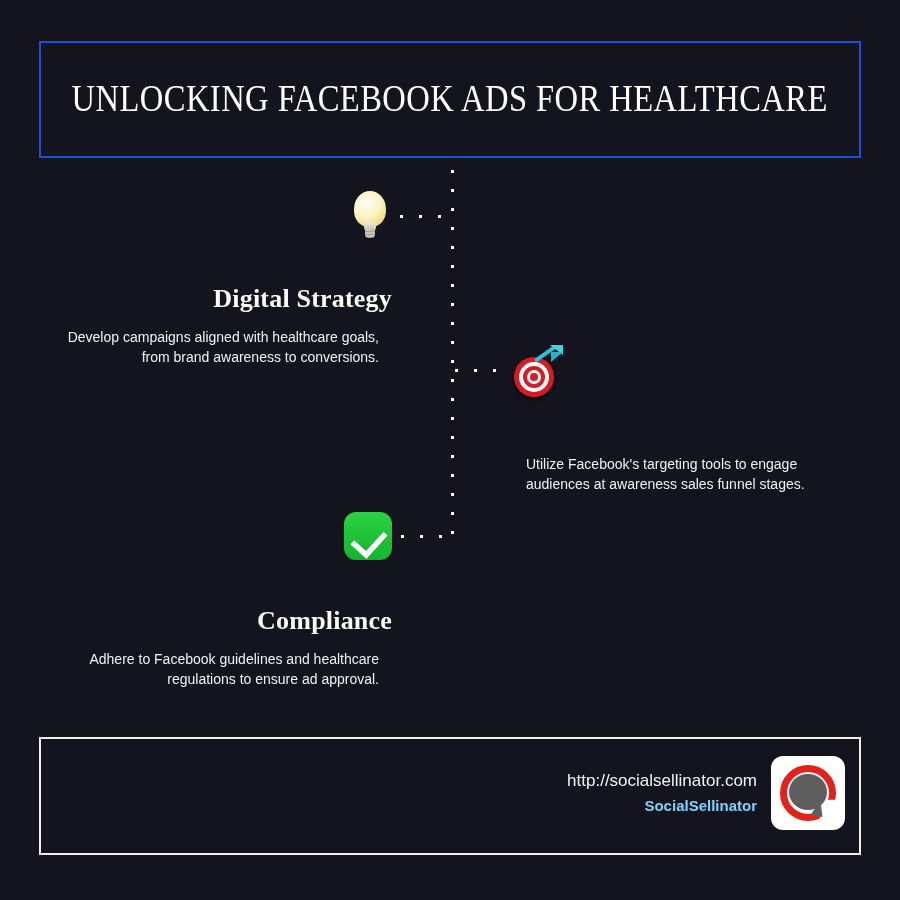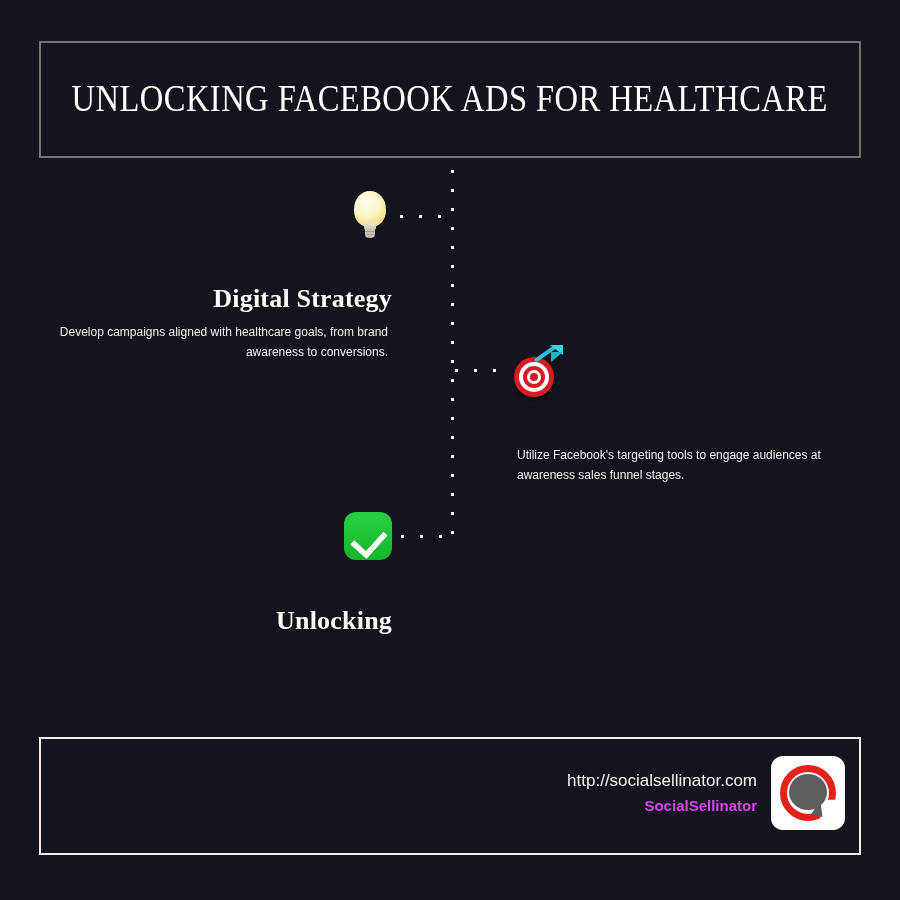--- a/index.html
+++ b/index.html
@@ -20,21 +20,21 @@
     background: #14141e;
   }
 
   
   .header-box {
     position: absolute;
     left: 39px;
     top: 41px;
     width: 822px;
     height: 117px;
-    border: 2px solid #737373;
+    border: 2px solid #1d4ed8;
     box-sizing: border-box;
     display: flex;
     align-items: center;
     justify-content: center;
   }
   .poster-title {
     font-family: "Liberation Serif", "DejaVu Serif", serif;
     font-size: 37px;
     line-height: 1.1;
     color: #ffffff;
@@ -188,22 +188,22 @@
   .block h2 {
     margin: 7px 0 8px 0;
     font-family: "Liberation Serif", "DejaVu Serif", serif;
     font-weight: 700;
     font-size: 26px;
     line-height: 1.1;
     color: #fdfbf6;
     letter-spacing: 0.2px;
   }
   .block p {
-    margin: 4px;
-    font-size: 12px;
+    margin: 13px;
+    font-size: 14px;
     line-height: 20px;
     color: #f0f0f2;
   }
   .block-right-aligned { text-align: right; }
   .block-left-aligned  { text-align: left; }
 
   .block-strategy   { left: 52px;  top: 278px; width: 340px; }
   .block-reach      { left: 513px; top: 441px; width: 348px; }
   .block-compliance { left: 48px;  top: 600px; width: 344px; }
 
@@ -229,21 +229,21 @@
   .footer-text { text-align: right; }
   .footer-url {
     font-size: 17px;
     color: #f2f2f4;
     line-height: 26px;
     white-space: nowrap;
   }
   .footer-brand {
     font-size: 15px;
     font-weight: 700;
-    color: #d946ef;
+    color: #7dd3fc;
     line-height: 24px;
     white-space: nowrap;
   }
   .logo {
     position: relative;
     width: 74px;
     height: 74px;
     border-radius: 12px;
     background: #ffffff;
     flex: 0 0 auto;
@@ -314,21 +314,22 @@
   <div class="block block-strategy block-right-aligned">
     <h2>Digital Strategy</h2>
     <p>Develop campaigns aligned with healthcare goals, from brand awareness to conversions.</p>
   </div>
 
   <div class="block block-reach block-left-aligned">
     <p>Utilize Facebook's targeting tools to engage audiences at awareness sales funnel stages.</p>
   </div>
 
   <div class="block block-compliance block-right-aligned">
-    <h2>Unlocking</h2>
+    <h2>Compliance</h2>
+    <p>Adhere to Facebook guidelines and healthcare regulations to ensure ad approval.</p>
   </div>
 
   <div class="footer-box">
     <div class="footer-inner">
       <div class="footer-text">
         <div class="footer-url">http://socialsellinator.com</div>
         <div class="footer-brand">SocialSellinator</div>
       </div>
       <div class="logo">
         <div class="logo-ring"></div>

